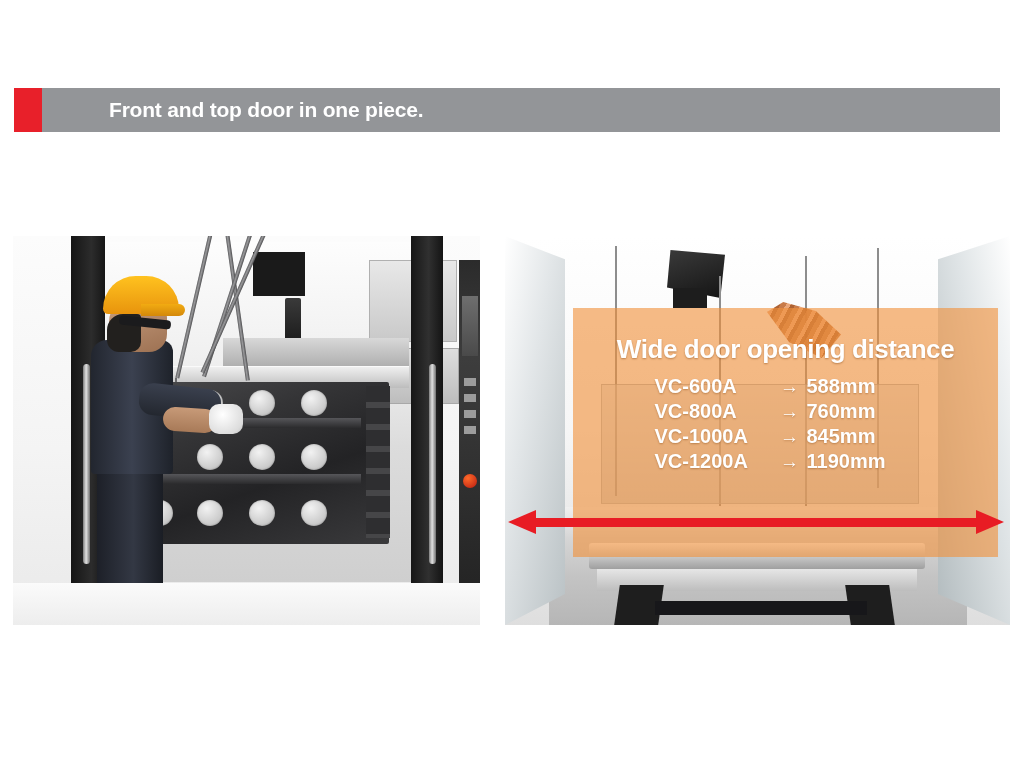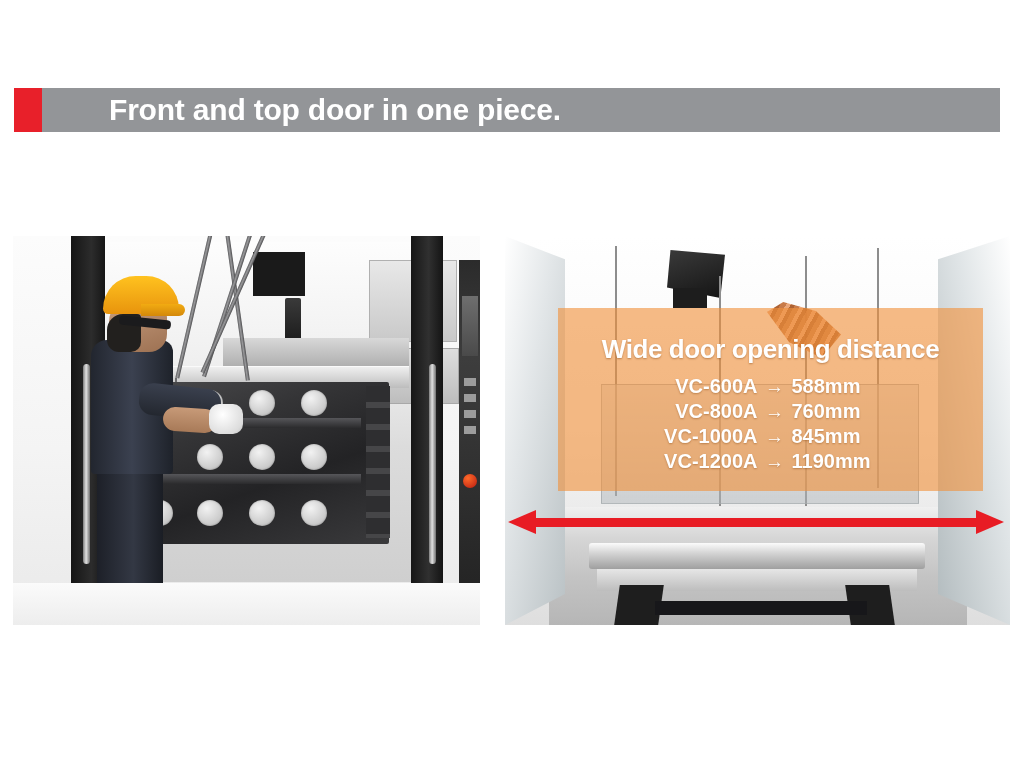--- a/index.html
+++ b/index.html
@@ -31,21 +31,21 @@
     position: absolute;
     left: 28px; top: 0;
     width: 958px; height: 44px;
     background: #939598;
   }
   .header-title {
     position: absolute;
     left: 95px; top: 50%;
     transform: translateY(-50%);
     color: #ffffff;
-    font-size: 30px;
+    font-size: 21px;
     font-weight: bold;
     letter-spacing: -0.2px;
     white-space: nowrap;
   }
 
   
   .subtitle {
     position: absolute;
     left: 0; top: 168px;
     width: 1024px;
@@ -286,22 +286,22 @@
     position: absolute; left: 262px; top: 66px; width: 74px; height: 56px;
     background:
       repeating-linear-gradient(118deg,#c4703a 0 5px,#e8a070 5px 9px,#a85521 9px 13px);
     clip-path: polygon(0 18%, 22% 0, 66% 16%, 100% 58%, 74% 100%, 30% 72%);
     opacity: .92;
   }
 
   
   .spec-panel {
     position: absolute;
-    left: 558px; top: 308px;
-    width: 425px; height: 183px;
+    left: 573px; top: 308px;
+    width: 425px; height: 249px;
     background: rgba(240,146,60,0.62);
     padding-top: 26px;
   }
   .spec-title {
     color: #ffffff;
     font-size: 26px;
     font-weight: bold;
     text-align: center;
     letter-spacing: -0.4px;
     text-shadow: 0 1px 2px rgba(120,60,10,.45);
@@ -316,21 +316,21 @@
   }
   .spec-row {
     display: grid;
     grid-template-columns: 118px 34px 110px;
     align-items: baseline;
     color: #ffffff;
     font-size: 20px;
     font-weight: bold;
     text-shadow: 0 1px 2px rgba(120,60,10,.4);
   }
-  .spec-model { text-align: right; }
+  .spec-model { text-align: left; }
   .spec-arrow { text-align: center; font-weight: normal; font-size: 19px; }
   .spec-value { text-align: left; }
 
   
   .arrow-wrap {
     position: absolute;
     left: 508px; top: 510px;
     width: 496px; height: 24px;
   }
   .arrow-shaft {

